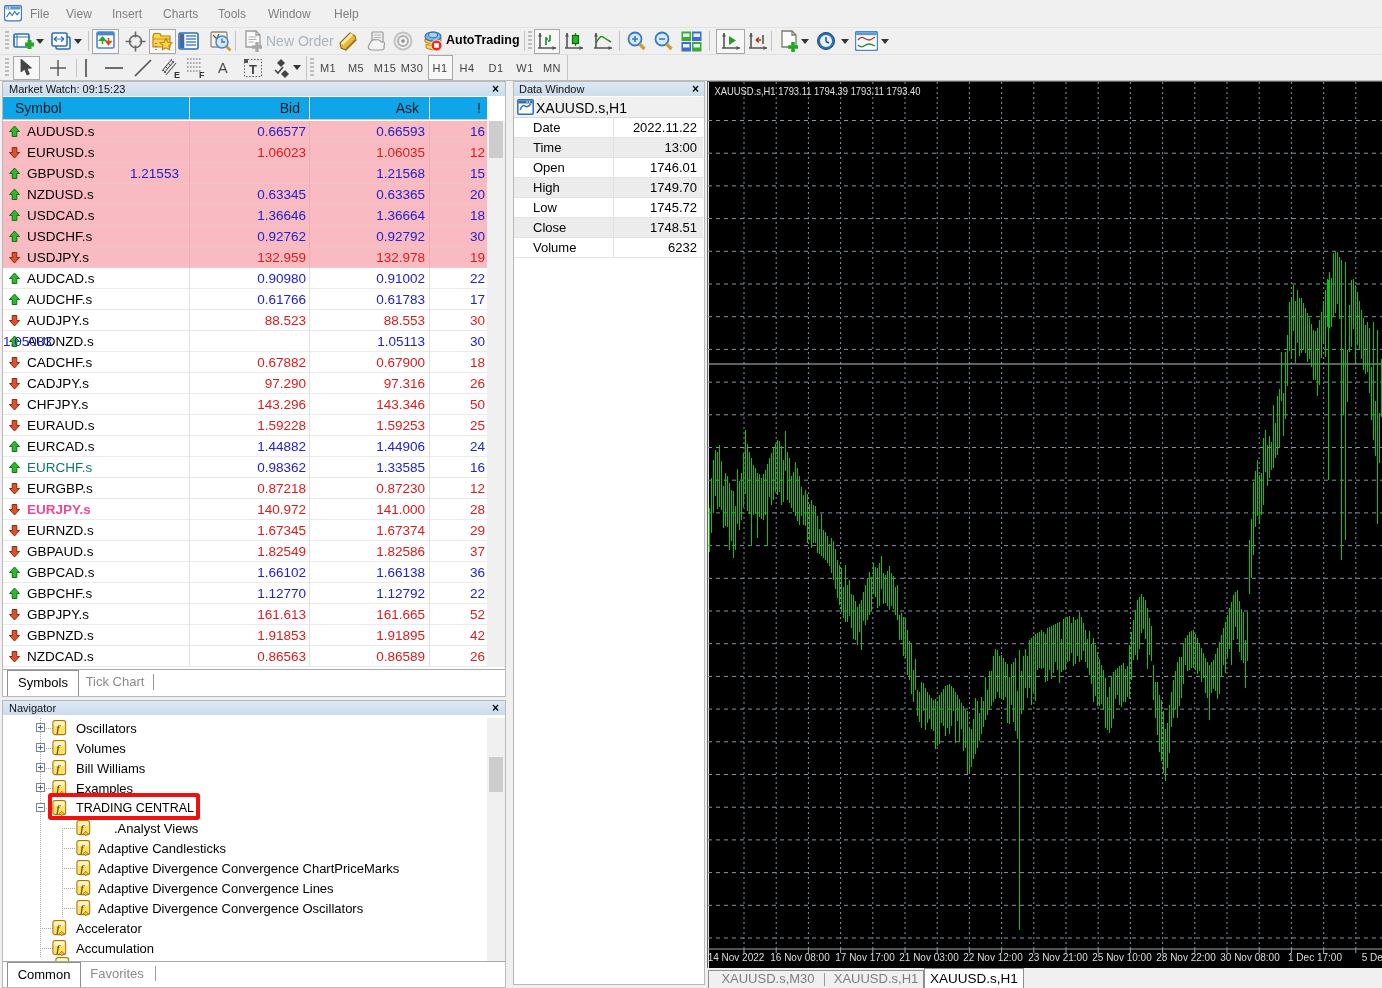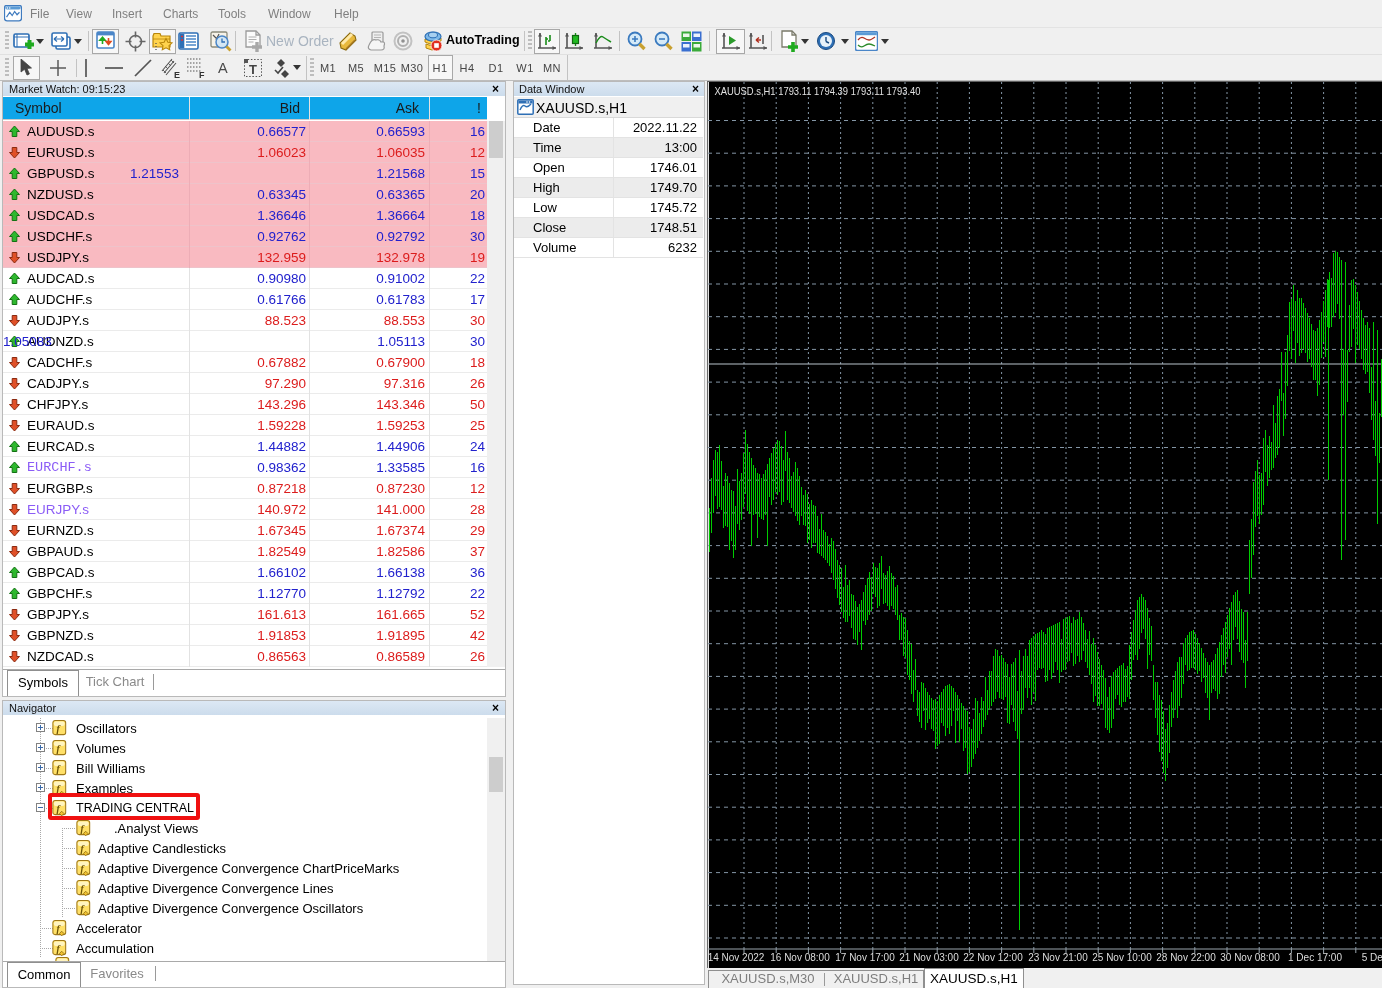--- a/index.html
+++ b/index.html
@@ -476,21 +476,21 @@
  <div class="abs" style="left:0;top:3px;width:422px;text-align:right;"><span class="blue">1.44906</span></div>
  <div class="abs" style="left:0;top:3px;width:482px;text-align:right;"><span class="blue">24</span></div>
  <div class="abs" style="left:186px;top:0;width:1px;height:21px;background:#e2e2e2;"></div>
  <div class="abs" style="left:306px;top:0;width:1px;height:21px;background:#e2e2e2;"></div>
  <div class="abs" style="left:426px;top:0;width:1px;height:21px;background:#e2e2e2;"></div>
 </div>
 <div class="abs" style="left:3px;top:457px;width:484px;height:21px;background:#fff;border-bottom:1px solid #ebebeb;font-size:13.5px;">
  <svg width="13" height="13" viewBox="0 0 13 13" style="position:absolute;left:5px;top:4px">
           <path d="M6.5 1 L11.5 6.5 H8.8 V11.5 H4.2 V6.5 H1.5 Z" fill="#2db82d" stroke="#137013" stroke-width="1"></path>
         </svg>
- <div class="abs" style="left:24px;top:3px;color:#8b5cf6;font-family:Liberation Mono, monospace;">EURCHF.s</div>
+ <div class="abs" style="left:24px;top:3px;color:#0f766e;">EURCHF.s</div>
  <div class="abs" style="left:0;top:3px;width:303px;text-align:right;" class2="v"><span class="blue">0.98362</span></div>
  <div class="abs" style="left:0;top:3px;width:422px;text-align:right;"><span class="blue">1.33585</span></div>
  <div class="abs" style="left:0;top:3px;width:482px;text-align:right;"><span class="blue">16</span></div>
  <div class="abs" style="left:186px;top:0;width:1px;height:21px;background:#e2e2e2;"></div>
  <div class="abs" style="left:306px;top:0;width:1px;height:21px;background:#e2e2e2;"></div>
  <div class="abs" style="left:426px;top:0;width:1px;height:21px;background:#e2e2e2;"></div>
 </div>
 <div class="abs" style="left:3px;top:478px;width:484px;height:21px;background:#fff;border-bottom:1px solid #ebebeb;font-size:13.5px;">
  <svg width="13" height="13" viewBox="0 0 13 13" style="position:absolute;left:5px;top:4px">
           <path d="M6.5 12 L1.5 6.5 H4.2 V1.5 H8.8 V6.5 H11.5 Z" fill="#e05028" stroke="#8a2a10" stroke-width="1"></path>
@@ -500,21 +500,21 @@
  <div class="abs" style="left:0;top:3px;width:422px;text-align:right;"><span class="red">0.87230</span></div>
  <div class="abs" style="left:0;top:3px;width:482px;text-align:right;"><span class="red">12</span></div>
  <div class="abs" style="left:186px;top:0;width:1px;height:21px;background:#e2e2e2;"></div>
  <div class="abs" style="left:306px;top:0;width:1px;height:21px;background:#e2e2e2;"></div>
  <div class="abs" style="left:426px;top:0;width:1px;height:21px;background:#e2e2e2;"></div>
 </div>
 <div class="abs" style="left:3px;top:499px;width:484px;height:21px;background:#fff;border-bottom:1px solid #ebebeb;font-size:13.5px;">
  <svg width="13" height="13" viewBox="0 0 13 13" style="position:absolute;left:5px;top:4px">
           <path d="M6.5 12 L1.5 6.5 H4.2 V1.5 H8.8 V6.5 H11.5 Z" fill="#e05028" stroke="#8a2a10" stroke-width="1"></path>
         </svg>
- <div class="abs" style="left:24px;top:3px;color:#8b5cf6;">EURJPY.s</div>
+ <div class="abs" style="left:24px;top:3px;color:#ec4899;font-weight:bold;">EURJPY.s</div>
  <div class="abs" style="left:0;top:3px;width:303px;text-align:right;" class2="v"><span class="red">140.972</span></div>
  <div class="abs" style="left:0;top:3px;width:422px;text-align:right;"><span class="red">141.000</span></div>
  <div class="abs" style="left:0;top:3px;width:482px;text-align:right;"><span class="red">28</span></div>
  <div class="abs" style="left:186px;top:0;width:1px;height:21px;background:#e2e2e2;"></div>
  <div class="abs" style="left:306px;top:0;width:1px;height:21px;background:#e2e2e2;"></div>
  <div class="abs" style="left:426px;top:0;width:1px;height:21px;background:#e2e2e2;"></div>
 </div>
 <div class="abs" style="left:3px;top:520px;width:484px;height:21px;background:#fff;border-bottom:1px solid #ebebeb;font-size:13.5px;">
  <svg width="13" height="13" viewBox="0 0 13 13" style="position:absolute;left:5px;top:4px">
           <path d="M6.5 12 L1.5 6.5 H4.2 V1.5 H8.8 V6.5 H11.5 Z" fill="#e05028" stroke="#8a2a10" stroke-width="1"></path>

